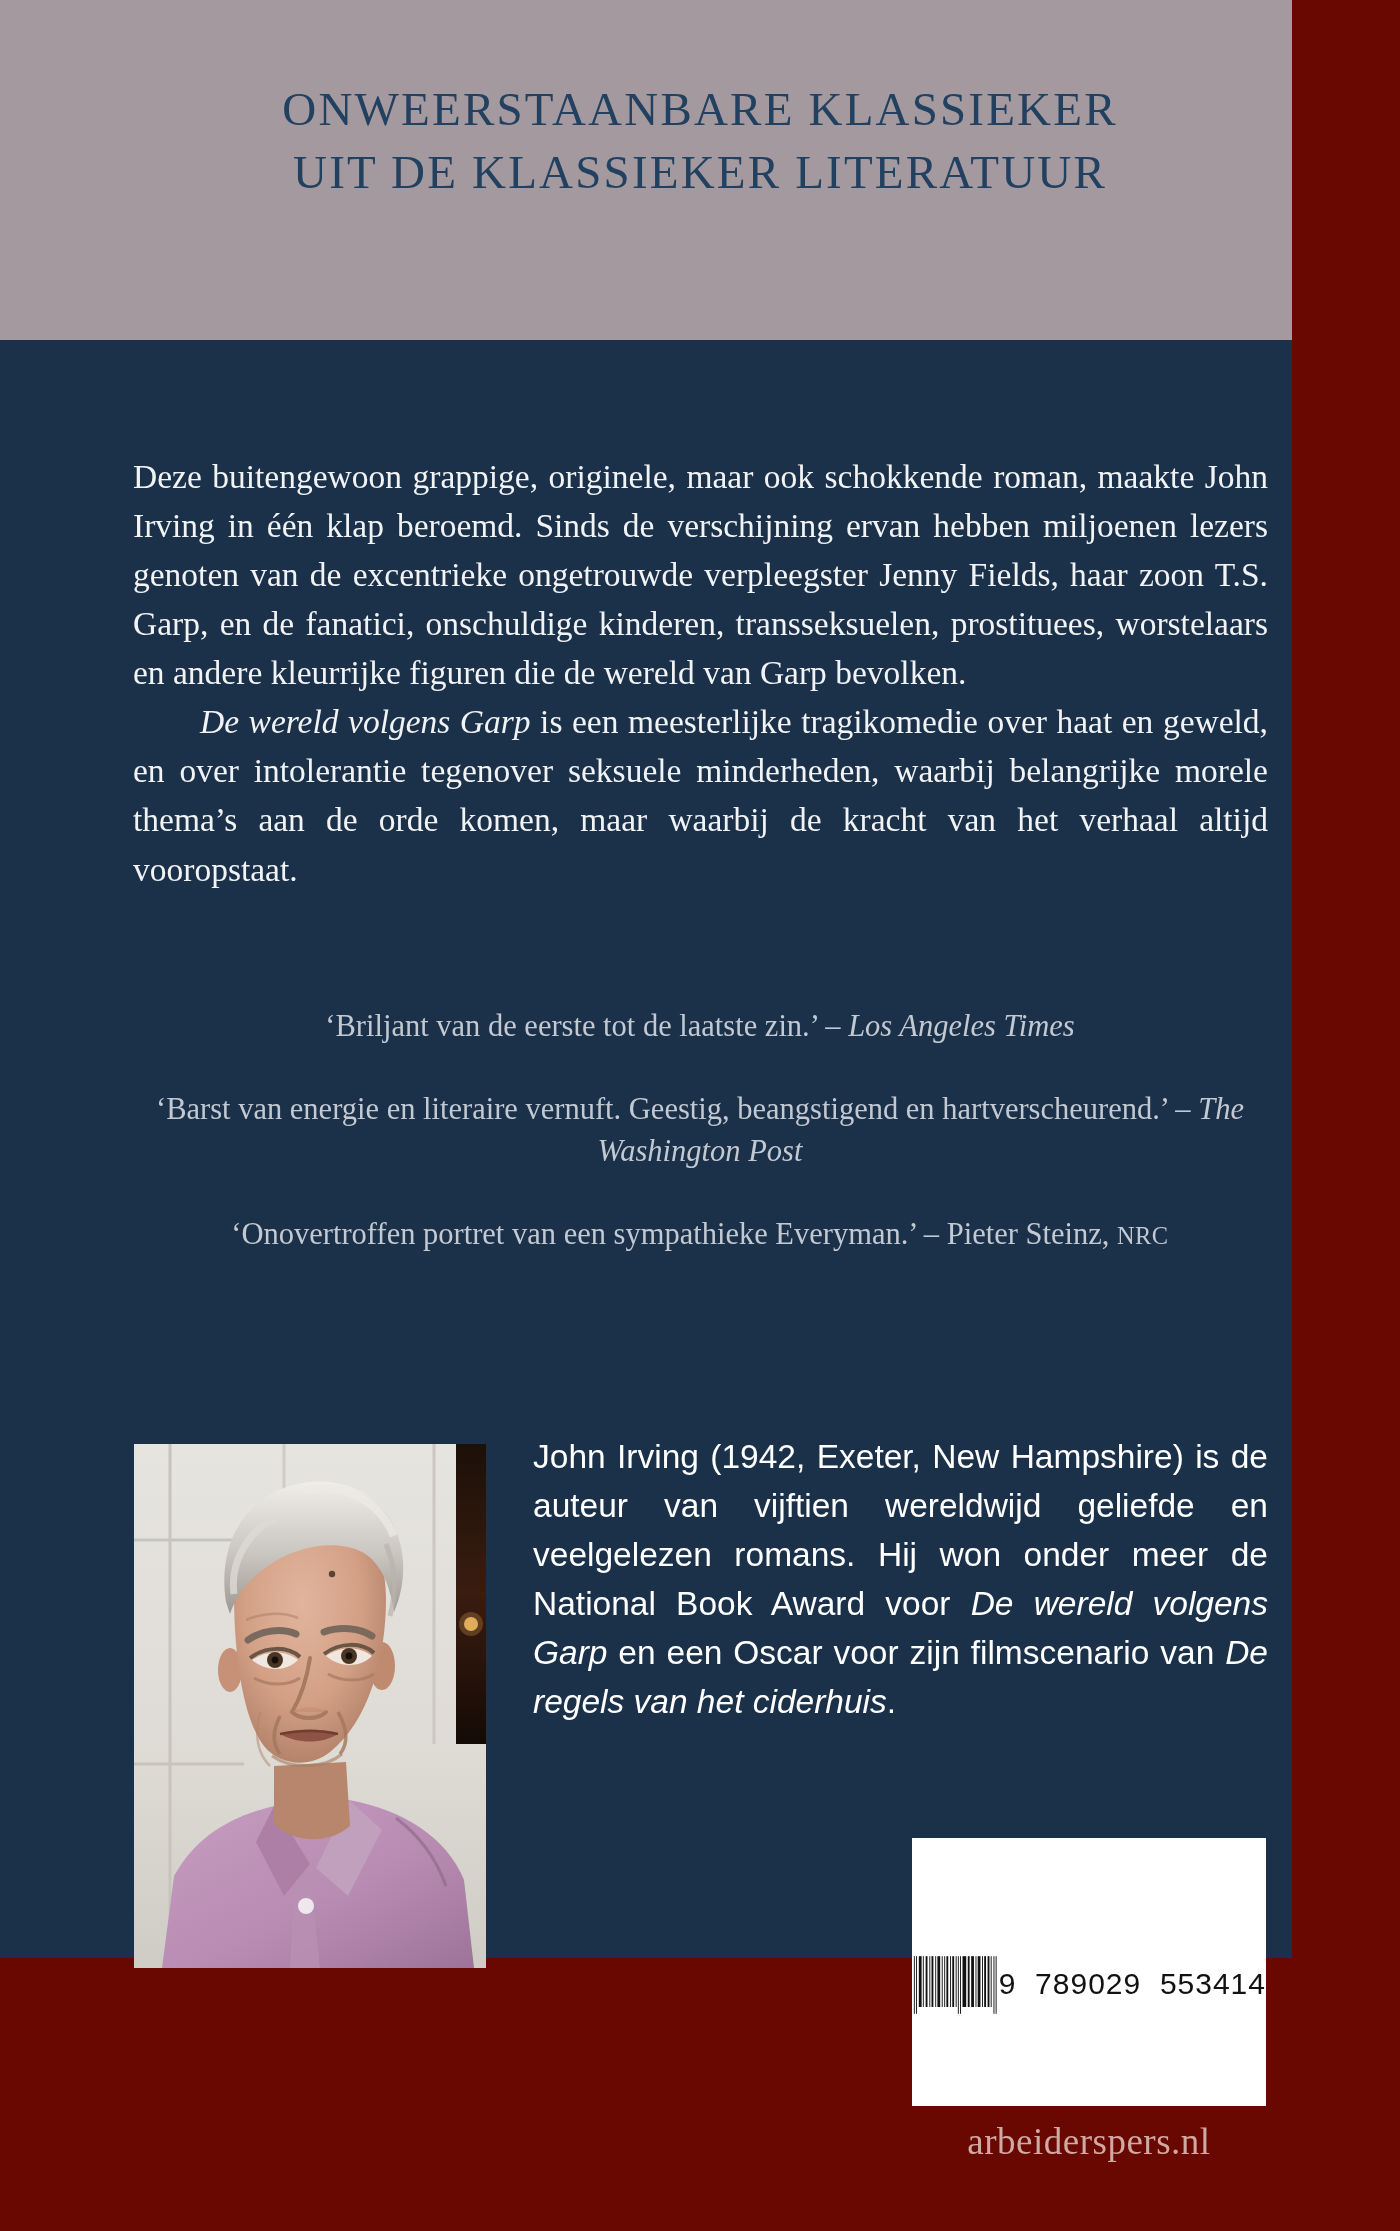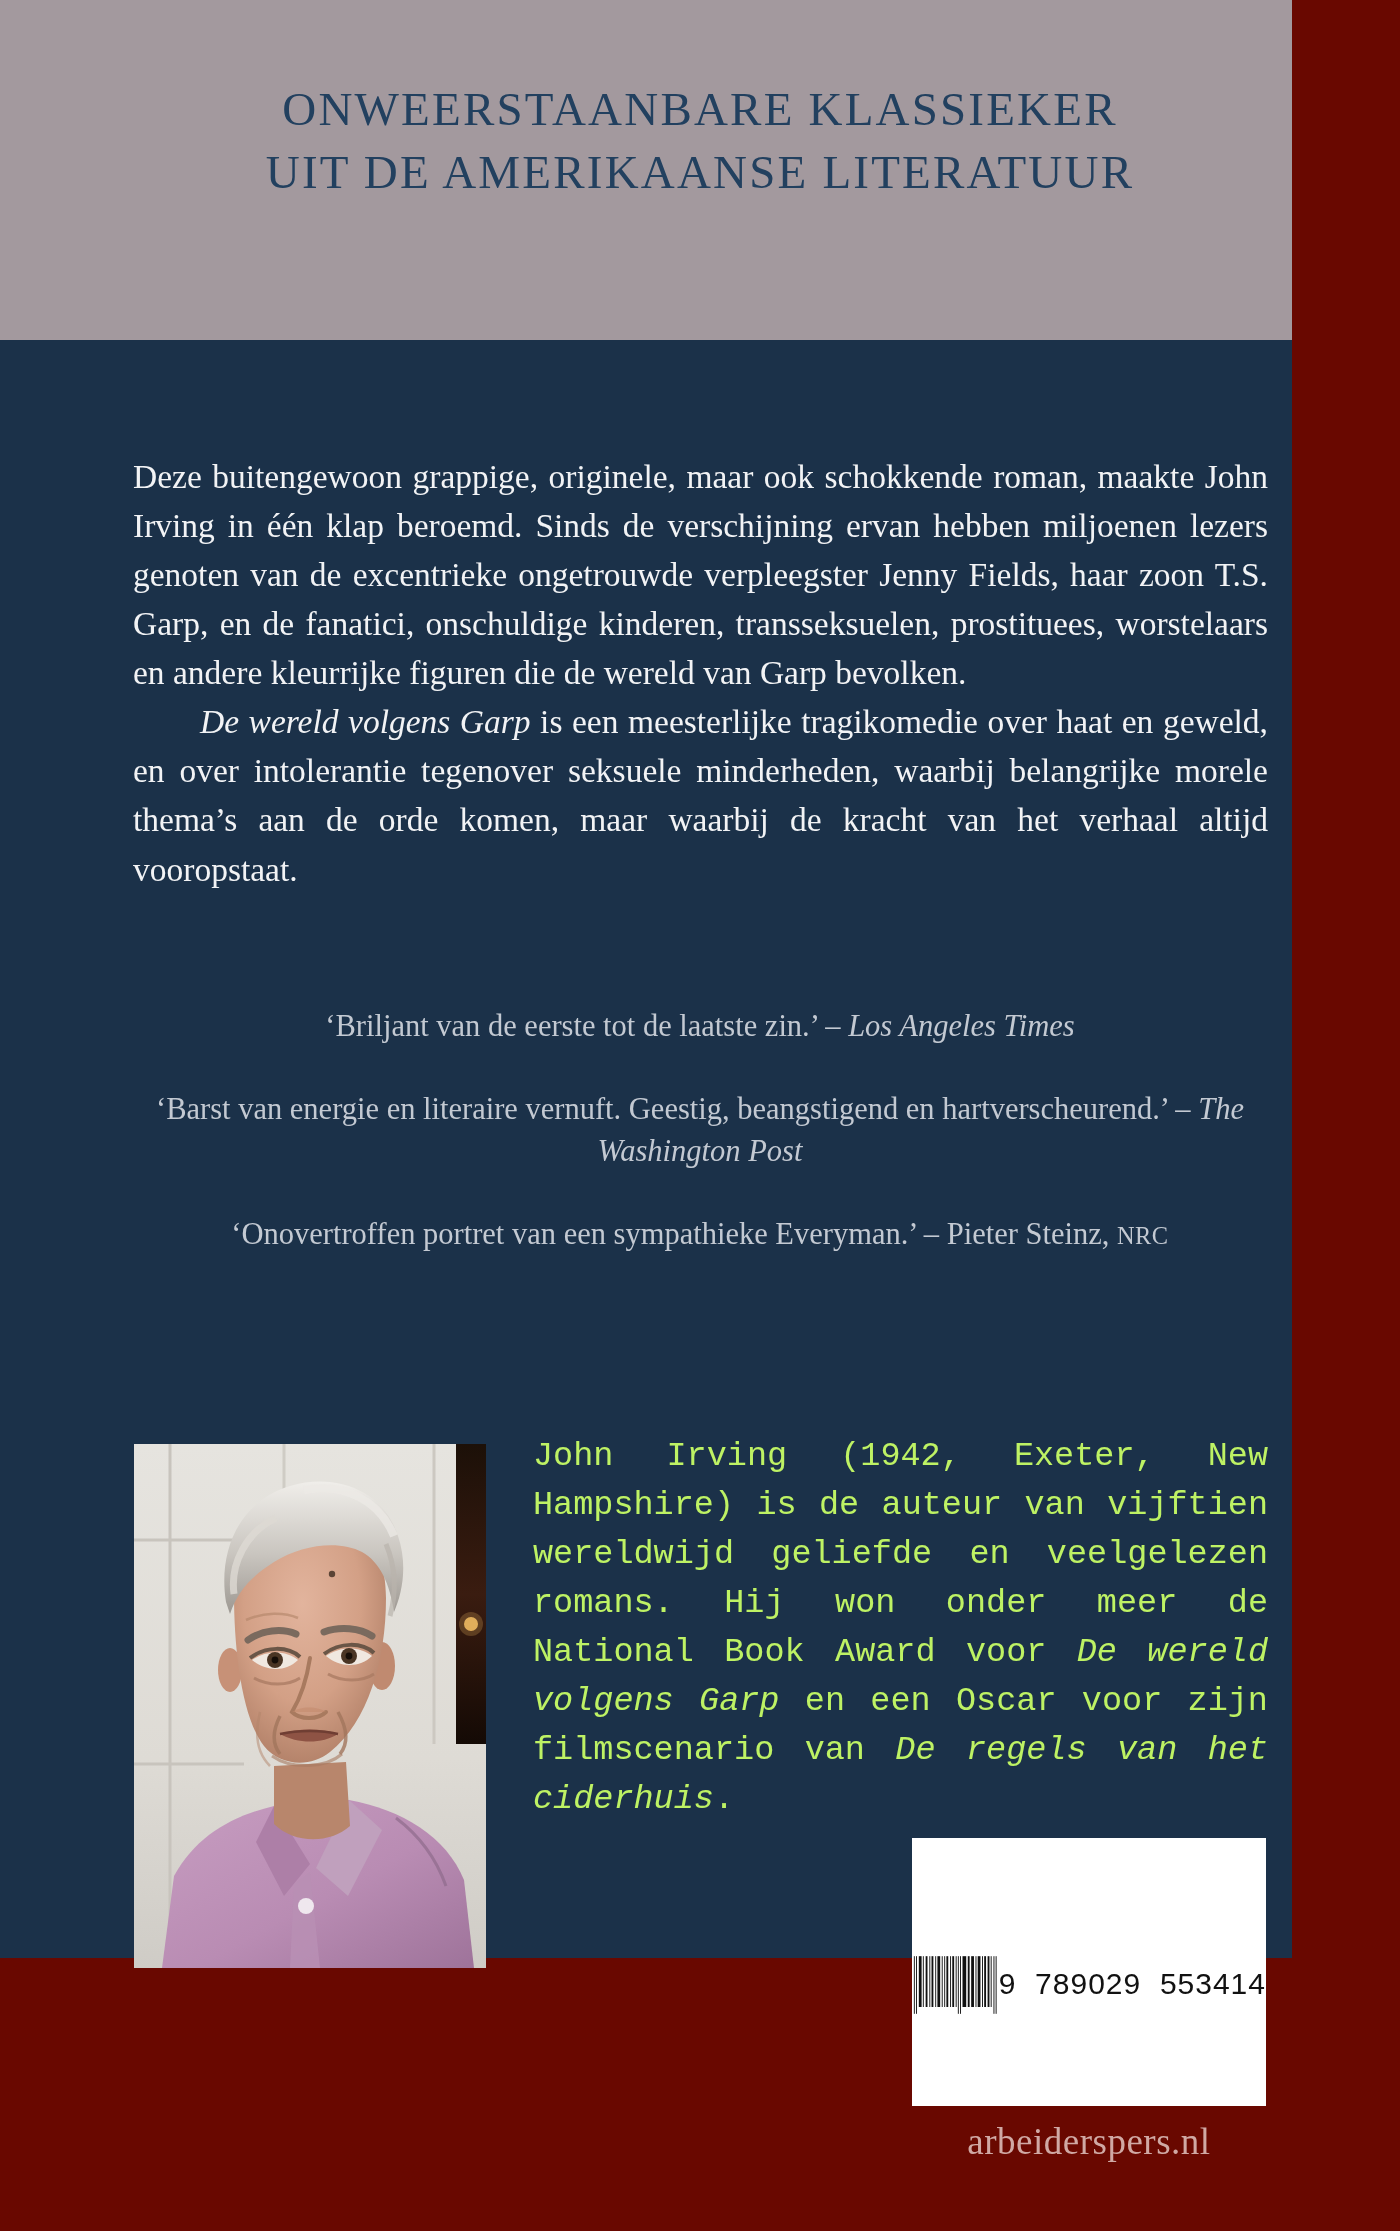--- a/index.html
+++ b/index.html
@@ -90,25 +90,25 @@
     overflow:hidden;
     background:#d9d6d2;
   }
   #author-photo svg { display:block; width:352px; height:524px; }
 
   
   #bio {
     position:absolute;
     left:533px; top:1432px;
     width:735px;
-    color:#bef264;
+    color:#ffffff;
     font-size:33.5px;
     line-height:1.465;
     text-align:justify;
-    font-family:Liberation Mono, monospace;
+    font-family:Liberation Sans, sans-serif;
   }
   #bio em { font-style:italic; }
 
   
   #barcode-box {
     position:absolute;
     left:912px; top:1838px;
     width:354px; height:268px;
     background:#ffffff;
     display:flex;
@@ -143,21 +143,21 @@
 <body>
 
 <div id="cover">
 
   <div class="band-gray"></div>
   <div class="band-navy"></div>
   <div class="band-red"></div>
 
   <div id="header-text">
     <span class="hline">ONWEERSTAANBARE KLASSIEKER</span>
-    <span class="hline">UIT DE AMERIKAANSE LITERATUUR</span>
+    <span class="hline">UIT DE KLASSIEKER LITERATUUR</span>
   </div>
 
   <div id="blurb">
     <p>Deze buitengewoon grappige, originele, maar ook schokkende roman, maakte John Irving in één klap beroemd. Sinds de verschijning ervan hebben miljoenen lezers genoten van de excentrieke ongetrouwde verpleegster Jenny Fields, haar zoon T.S. Garp, en de fanatici, onschuldige kinderen, transseksuelen, prostituees, worstelaars en andere kleurrijke figuren die de wereld van Garp bevolken.</p>
     <p class="indent"><em>De wereld volgens Garp</em><span> is een meesterlijke tragikomedie over haat en geweld, en over intolerantie tegenover seksuele minderheden, waarbij belangrijke morele thema’s aan de orde komen, maar waarbij de kracht van het verhaal altijd vooropstaat.</span></p>
   </div>
 
   <div id="quotes">
     <div class="quote">
       <span>‘Briljant van de eerste tot de laatste zin.’ – </span><em>Los Angeles Times</em>

